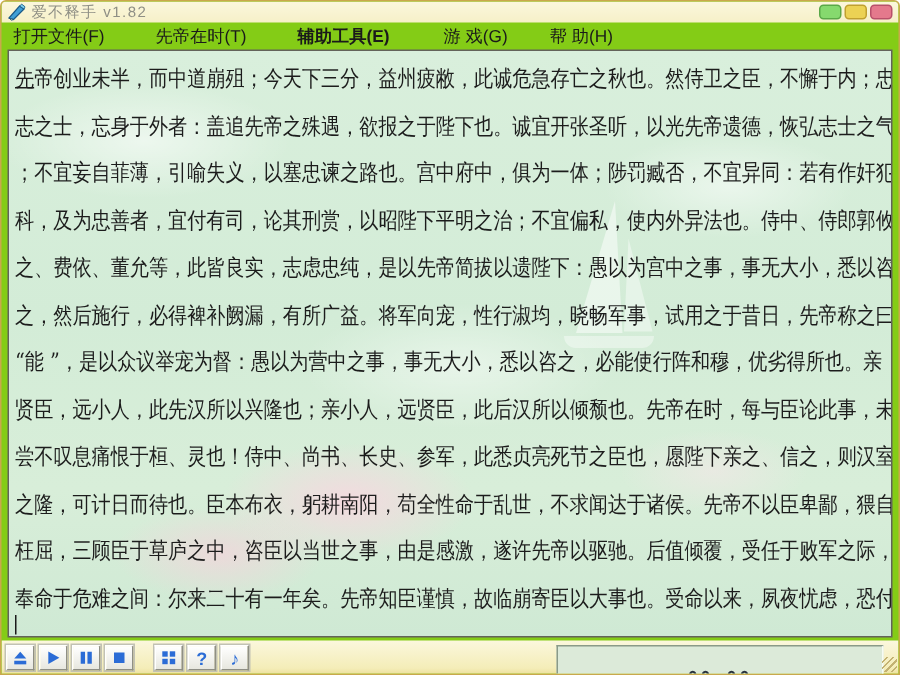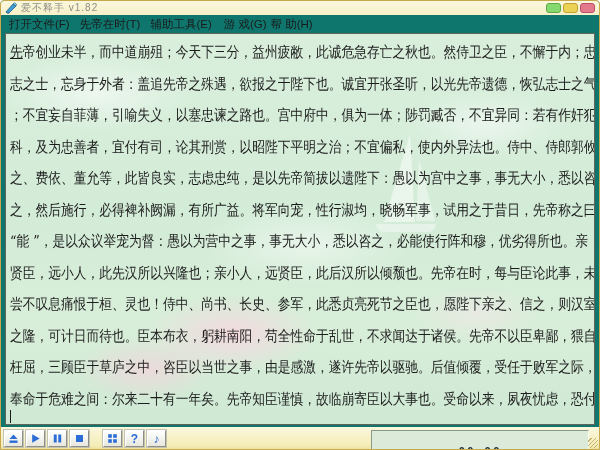--- a/index.html
+++ b/index.html
@@ -1,21 +1,21 @@
 <!DOCTYPE html>
 <html><head>
 <meta charset="utf-8">
 <style>
   * { margin:0; padding:0; box-sizing:border-box; }
   html,body { width:600px; height:450px; }
   body { font-family:"Liberation Sans","DejaVu Sans",sans-serif; }
 
   .window {
     position:relative; width:600px; height:450px;
-    background:#0f766e;
+    background:#84cc16;
     border:1px solid #c9a84c;
     border-radius:4px 4px 0 0;
     overflow:hidden;
   }
 
   
   .titlebar {
     position:absolute; top:0; left:0; right:0; height:14px;
     display:flex; align-items:center; padding:1px 4px;
     background:linear-gradient(180deg,#fbf7dd,#f6f0c8);
@@ -25,24 +25,24 @@
   .win-controls { margin-left:auto; display:flex; }
   .win-btn { width:15px; height:10px; border-radius:3px; margin-left:2px; }
   .win-btn.min { background:#86d96e; border:1px solid #5aa848; }
   .win-btn.max { background:#ecd254; border:1px solid #c0a030; }
   .win-btn.close { background:#e4798c; border:1px solid #b8506a; }
 
   
   .menubar {
     position:absolute; top:15px; left:0; right:0; height:16px;
     display:flex; align-items:center; padding-left:8px;
-    font-size:11.5px; color:#1a1a1a;
+    font-size:11.5px; color:#1a1a1a;gap:24px;
   }
   .menu-item { margin-right:10px; white-space:pre; cursor:default; }
-  .menu-item:nth-child(3){ margin-right:12px; }
+  .menu-item:nth-child(3){ margin-right:12px;font-weight:bold; }
   .menu-item:nth-child(4){ margin-right:4px; }
 
   
   .content {
     position:absolute; left:4px; right:4px; top:32px; bottom:24px;
     border:1px solid #63635a;
     padding:3px 4px 0 4px;
     overflow:hidden;
     background:
       radial-gradient(ellipse 120px 55px at 226px 300px, rgba(248,214,224,0.85), transparent 70%),

